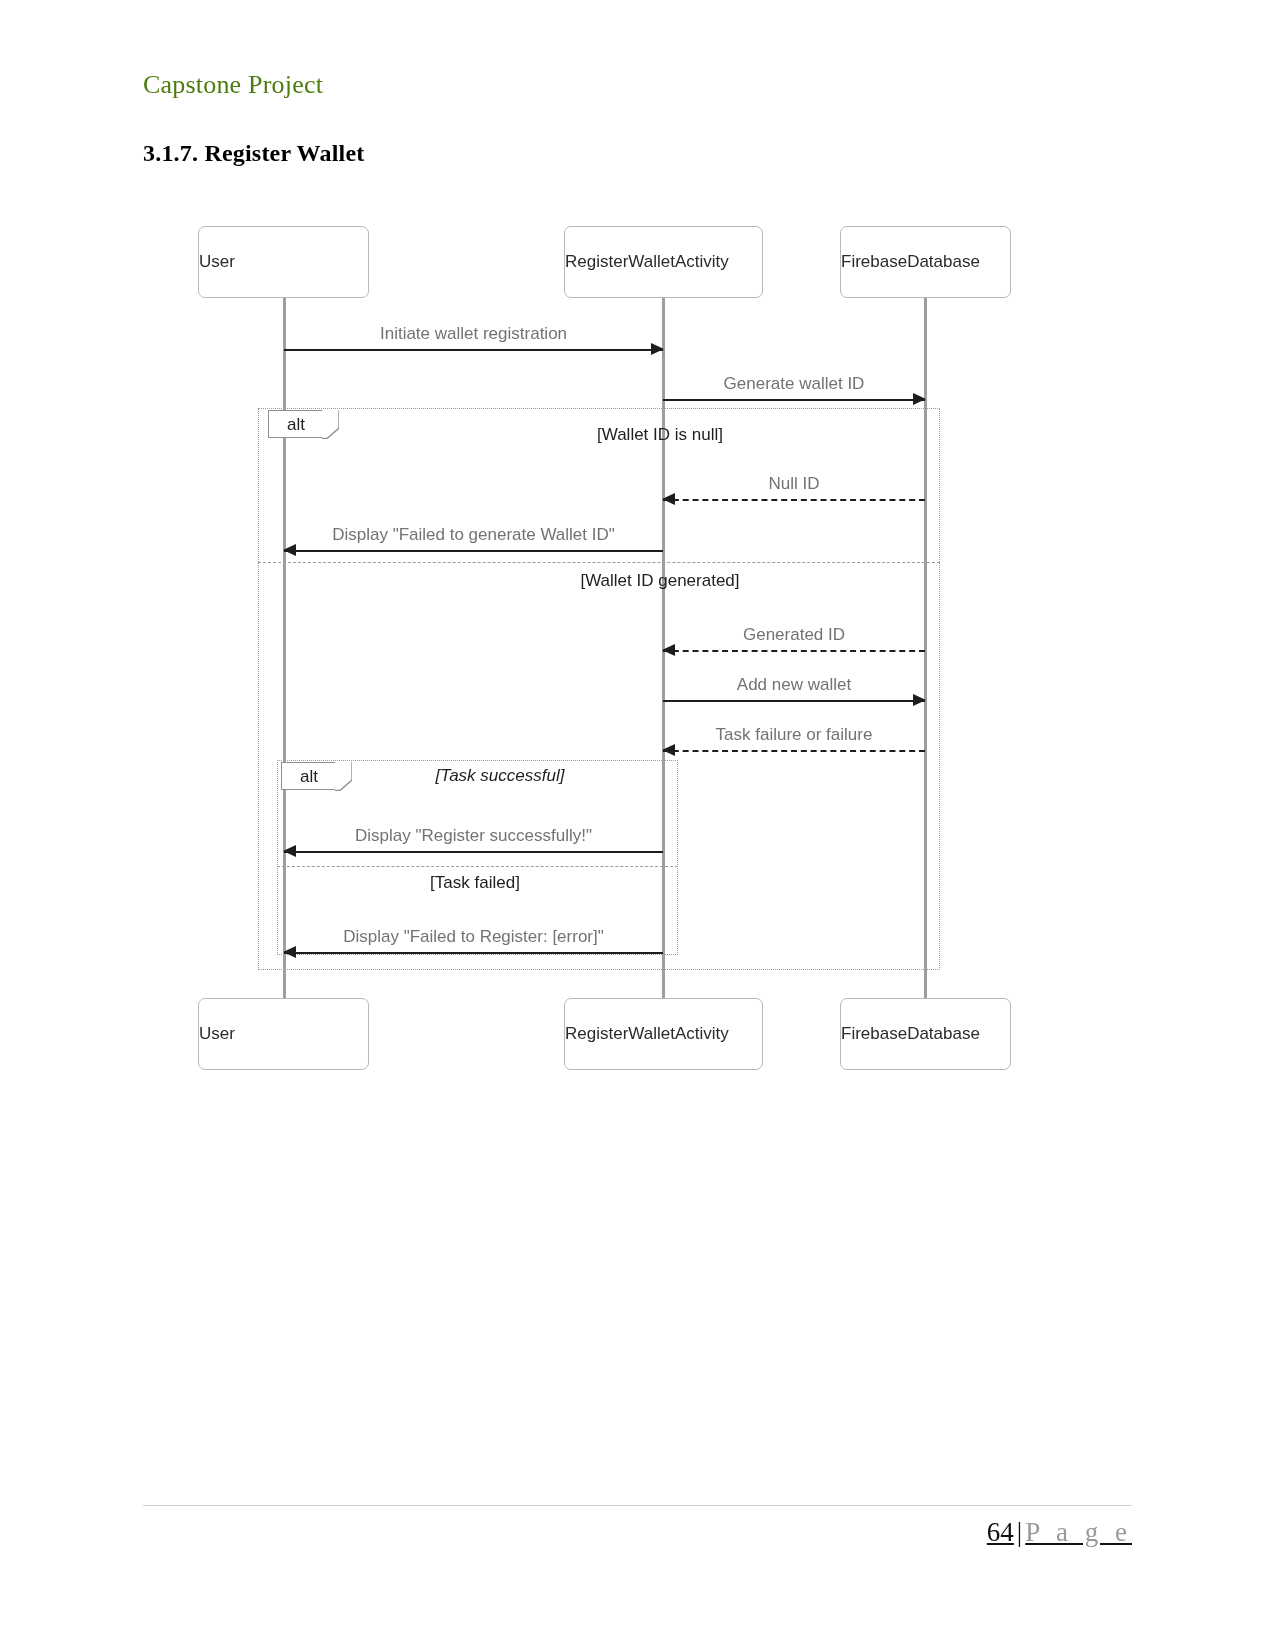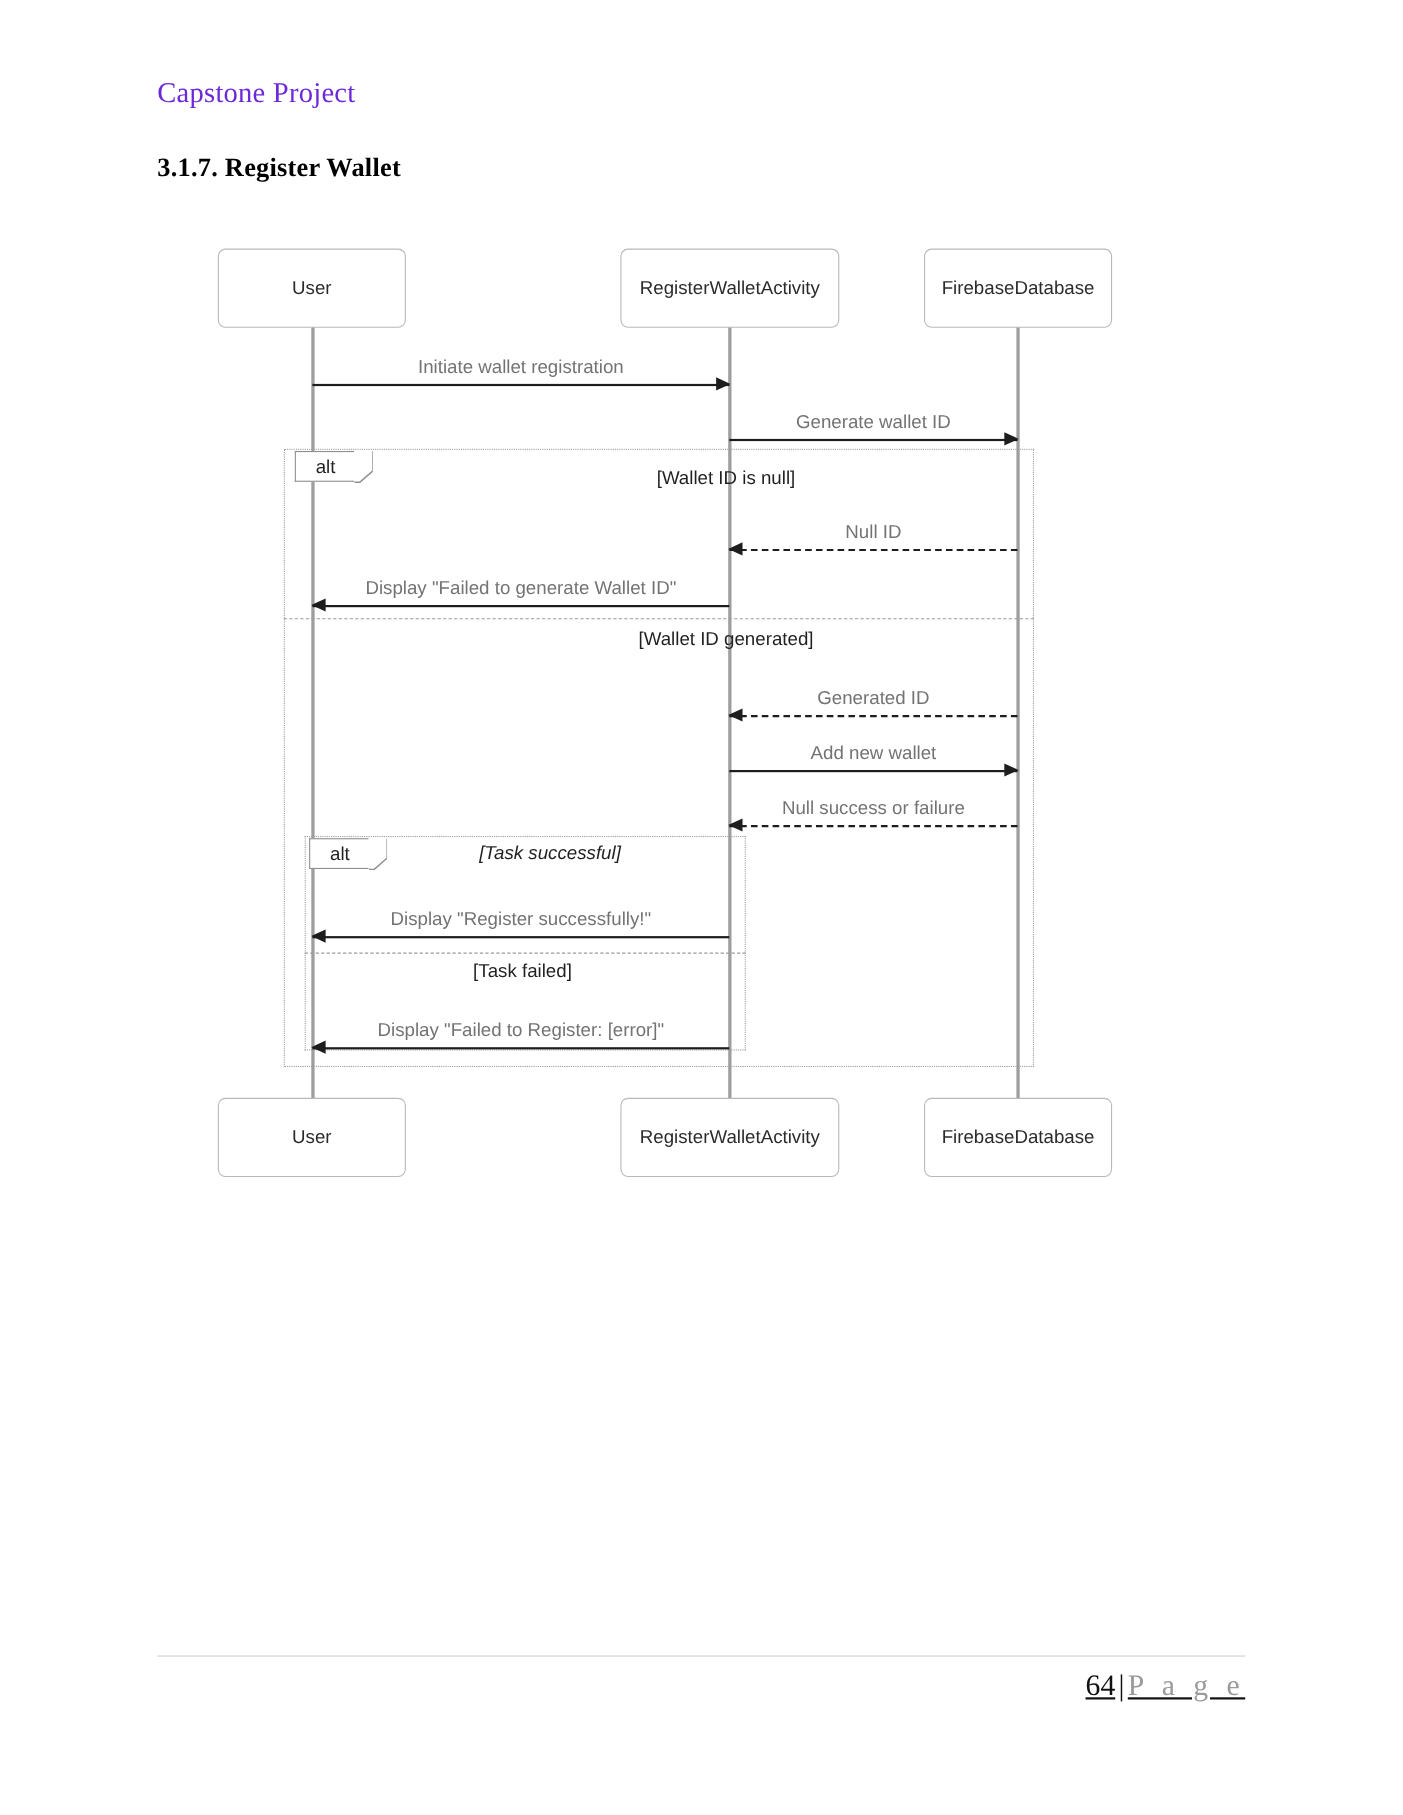--- a/index.html
+++ b/index.html
@@ -7,21 +7,21 @@
     width:1275px;height:1650px;background:#ffffff;
     font-family:"Liberation Sans",sans-serif;
     position:relative;overflow:hidden;
   }
   .page{position:absolute;inset:0;}
 
   
   .doc-header{
     position:absolute;left:143px;top:70px;
     font-family:"Liberation Serif",serif;
-    font-size:26px;color:#6d28d9;letter-spacing:.2px;
+    font-size:26px;color:#4d7c0f;letter-spacing:.2px;
   }
   .doc-heading{
     position:absolute;left:143px;top:140px;
     font-family:"Liberation Serif",serif;
     font-size:24px;font-weight:bold;color:#000;letter-spacing:.2px;text-align:right;
   }
   .figure-caption{
     position:absolute;left:0;top:1108px;width:1275px;
     text-align:center;
     font-family:"Liberation Serif",serif;
@@ -39,21 +39,21 @@
   .footer-page .pg-sep{color:#111;margin:0 3px;}
   .footer-page .pg-word{color:#9a9a9a;letter-spacing:5px;}
 
   
   .diagram{position:absolute;left:0;top:0;width:1275px;height:1100px;}
 
   
   .actor-box{
     position:absolute;height:72px;
     border:1.4px solid #b9b9b9;border-radius:7px;background:#fff;
-    display:flex;align-items:center;justify-content:center;
+    display:flex;align-items:center;
     font-size:17px;color:#2b2b2b;box-sizing:border-box;
   }
 
   
   .lifeline{position:absolute;width:2.5px;background:#9e9e9e;}
 
   
   .msg{position:absolute;height:1px;}
   .msg .line{position:absolute;left:0;top:0;width:100%;height:0;
     border-top:2px solid #1d1d1d;}
@@ -182,21 +182,21 @@
 
     <div class="msg" style="left:663px;top:700px;width:262px;">
       <div class="line"></div>
       <div class="head right"></div>
       <div class="label">Add new wallet</div>
     </div>
 
     <div class="msg dashed" style="left:663px;top:750px;width:262px;">
       <div class="line"></div>
       <div class="head left"></div>
-      <div class="label">Null success or failure</div>
+      <div class="label">Task failure or failure</div>
     </div>
 
     <div class="msg" style="left:284px;top:851px;width:379px;">
       <div class="line"></div>
       <div class="head left"></div>
       <div class="label">Display "Register successfully!"</div>
     </div>
 
     <div class="msg" style="left:284px;top:952px;width:379px;">
       <div class="line"></div>

